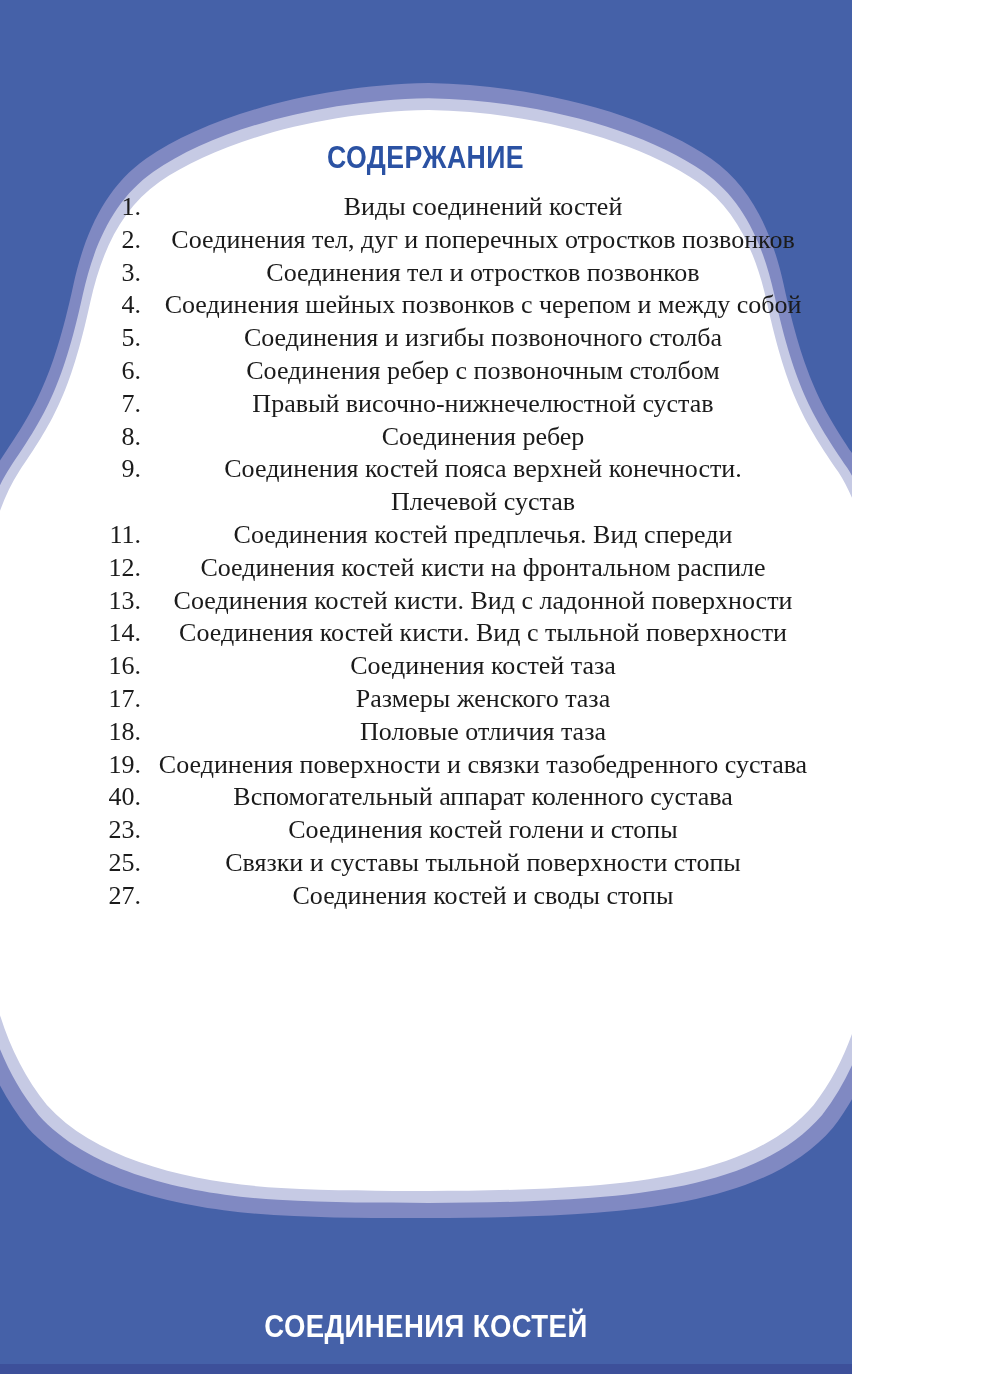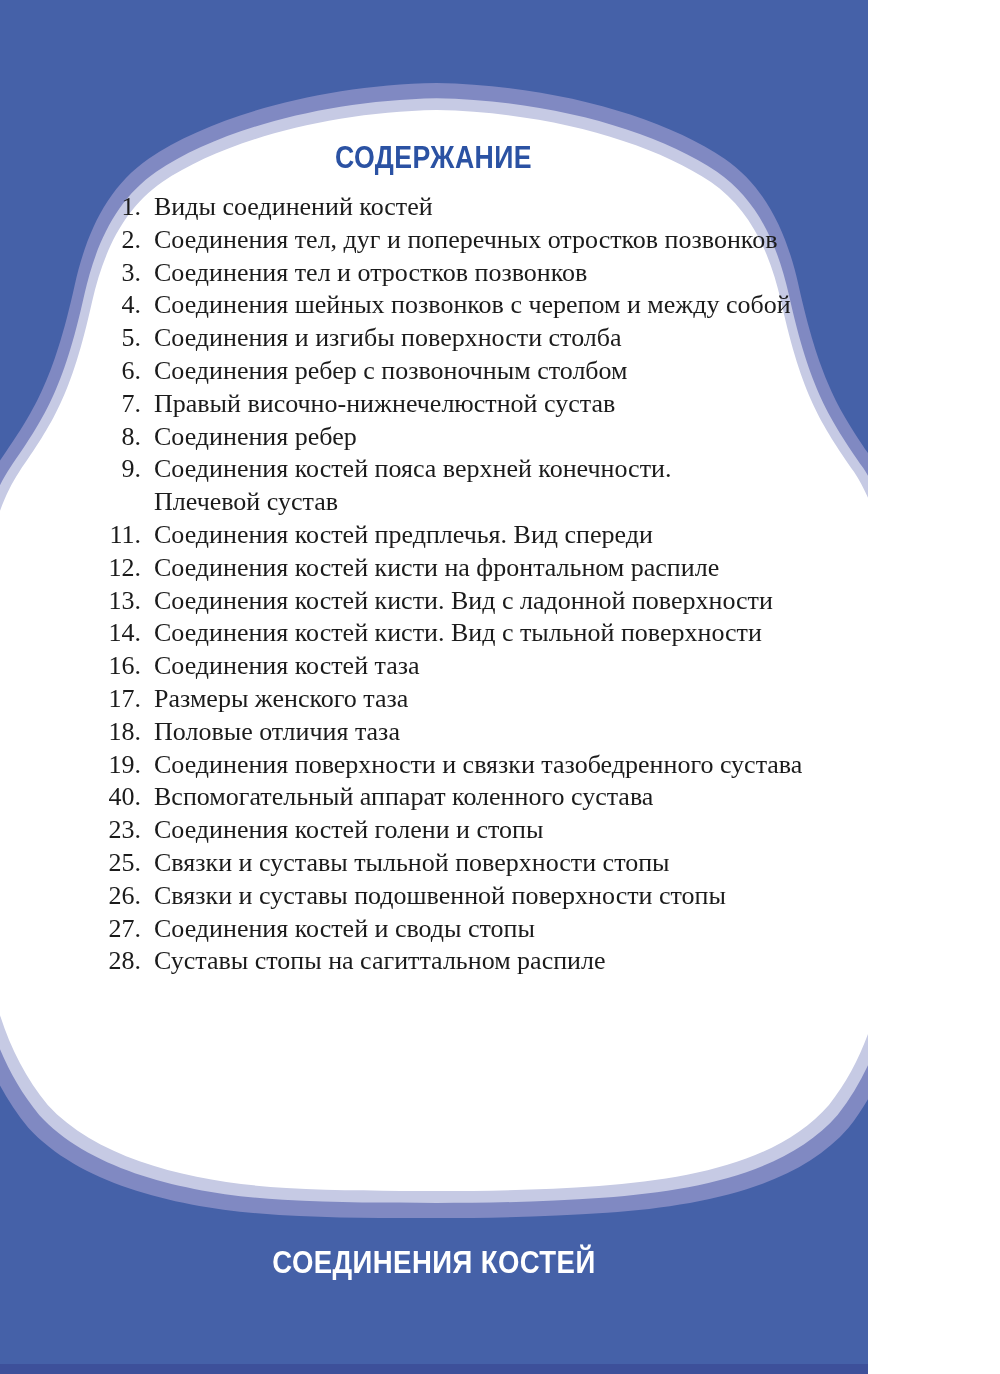--- a/index.html
+++ b/index.html
@@ -13,21 +13,20 @@
     --strip: #3d509a;
   }
   html, body { margin: 0; padding: 0; }
   body { font-family: "Liberation Serif", "DejaVu Serif", serif; }
   .page {
     position: relative;
     width: 852px;
     height: 1374px;
     background: var(--bg);
     overflow: hidden;
-    padding-left: 16px;
   }
   .shape-svg {
     position: absolute;
     inset: 0;
     width: 100%;
     height: 100%;
     display: block;
   }
   .ring-outer { fill: var(--ring-outer); }
   .ring-inner { fill: var(--ring-inner); }
@@ -62,24 +61,24 @@
   .toc li {
     display: flex;
     font-size: 26px;
     line-height: 32.8px;
   }
   .toc .num {
     flex: 0 0 44px;
     text-align: right;
     padding-right: 13px;
   }
-  .toc .txt { flex: 1; }
+  .toc .txt { flex: 1; text-align: center; }
   .footer-wrap {
     position: absolute;
-    top: 1244px;
+    top: 1308px;
     left: 0;
     width: 100%;
     text-align: center;
   }
   .footer-wrap .condensed {
     display: inline-block;
     transform: scaleX(0.86);
     font-family: "Liberation Sans", sans-serif;
     font-weight: bold;
     font-size: 32px;
@@ -143,21 +142,21 @@
       <li>
         <span class="num">3.</span>
         <span class="txt">Соединения тел и отростков позвонков</span>
       </li>
       <li>
         <span class="num">4.</span>
         <span class="txt">Соединения шейных позвонков с черепом и между собой</span>
       </li>
       <li>
         <span class="num">5.</span>
-        <span class="txt">Соединения и изгибы поверхности столба</span>
+        <span class="txt">Соединения и изгибы позвоночного столба</span>
       </li>
       <li>
         <span class="num">6.</span>
         <span class="txt">Соединения ребер с позвоночным столбом</span>
       </li>
       <li>
         <span class="num">7.</span>
         <span class="txt">Правый височно-нижнечелюстной сустав</span>
       </li>
       <li>
@@ -206,30 +205,22 @@
       </li>
       <li>
         <span class="num">23.</span>
         <span class="txt">Соединения костей голени и стопы</span>
       </li>
       <li>
         <span class="num">25.</span>
         <span class="txt">Связки и суставы тыльной поверхности стопы</span>
       </li>
       <li>
-        <span class="num">26.</span>
-        <span class="txt">Связки и суставы подошвенной поверхности стопы</span>
-      </li>
-      <li>
         <span class="num">27.</span>
         <span class="txt">Соединения костей и своды стопы</span>
-      </li>
-      <li>
-        <span class="num">28.</span>
-        <span class="txt">Суставы стопы на сагиттальном распиле</span>
       </li>
     </ol>
 
   <div class="footer-wrap">
     <span class="condensed">СОЕДИНЕНИЯ КОСТЕЙ</span>
   </div>
 
   <div class="bottom-strip"></div>
 </div>
 

